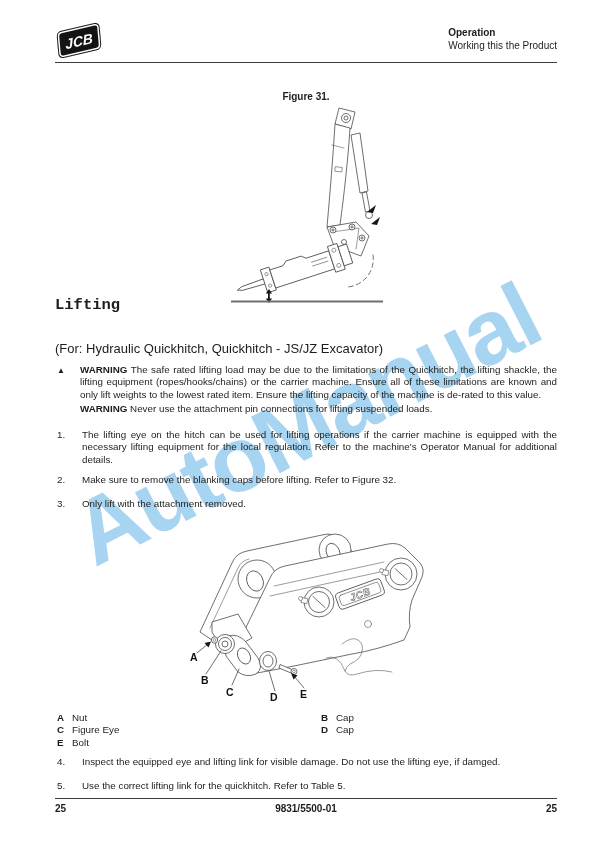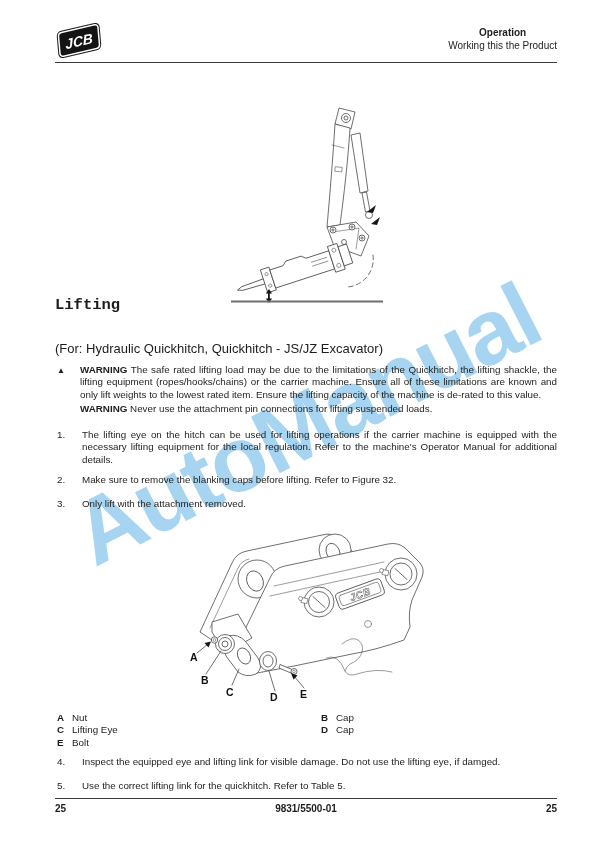--- a/index.html
+++ b/index.html
@@ -20,21 +20,21 @@
   .content { position:absolute; inset:0; z-index:1; }
 
   
   .jcb-logo {
     left:57px; top:27px; width:44px; height:27px; background:#141414;
     border-radius:5px; transform:rotate(-13deg) skewX(-8deg);
     display:flex; align-items:center; justify-content:center;
     box-shadow: inset 0 0 0 1px #141414, inset 0 0 0 2.5px #ffffff;
   }
   .jcb-logo span { color:#fff; font-weight:bold; font-style:italic; font-size:14px; letter-spacing:0; }
-  .header-right { right:55px; top:26px; text-align:center; font-size:10px; line-height:13px; }
+  .header-right { right:55px; top:26px; text-align:left; font-size:10px; line-height:13px; }
   .header-right .sec { font-weight:bold; }
   .rule { left:55px; right:55px; border-top:1.2px solid #3c3c3c; height:0; }
   .header-rule { top:62px; }
   .footer-rule { top:798px; }
 
   
   .fig-caption { left:0; right:0; text-align:center; font-size:10px; font-weight:bold; }
   .cap31 { top:91px; }
   .cap32 { top:517px; }
   .title { left:55px; top:296px; font-size:15.5px; font-weight:bold;font-family:Liberation Mono, monospace; }
@@ -90,20 +90,21 @@
 
     <div class="abs jcb-logo">
       <span>JCB</span>
     </div>
     <div class="abs header-right">
       <div class="sec">Operation</div>
       <div class="sub">Working this the Product</div>
     </div>
     <div class="abs rule header-rule"></div>
 
+    <div class="abs fig-caption cap31">Figure 31.</div>
     <svg class="abs fig31" width="170" height="200" viewBox="0 0 170 200">
       <g>
         <path class="sh" d="M116,3 L132,7 L128,24 L112,19 Z"></path>
         <circle class="sh" cx="123" cy="13" r="4.5"></circle>
           <circle class="sh" cx="123" cy="13" r="2"></circle>
         <path class="sh" d="M112,19 L127,23 C125,55 121,90 117,120 L104,122 C107,88 110,52 112,19 Z"></path>
         <line class="ln thin" x1="109" y1="40" x2="121" y2="43"></line>
         <rect class="sh thin" x="112" y="62" width="7" height="4.5" transform="rotate(6 115 64)"></rect>
       </g>
       <g>
@@ -245,21 +246,21 @@
       <span class="legend-entry">
         <span class="k">A</span>
           <span>Nut</span>
       </span>
       <span class="legend-entry">
         <span class="k">B</span>
           <span>Cap</span>
       </span>
       <span class="legend-entry">
         <span class="k">C</span>
-          <span>Lifting Eye</span>
+          <span>Figure Eye</span>
       </span>
       <span class="legend-entry">
         <span class="k">D</span>
           <span>Cap</span>
       </span>
       <span class="legend-entry">
         <span class="k">E</span>
           <span>Bolt</span>
       </span>
     </div>

